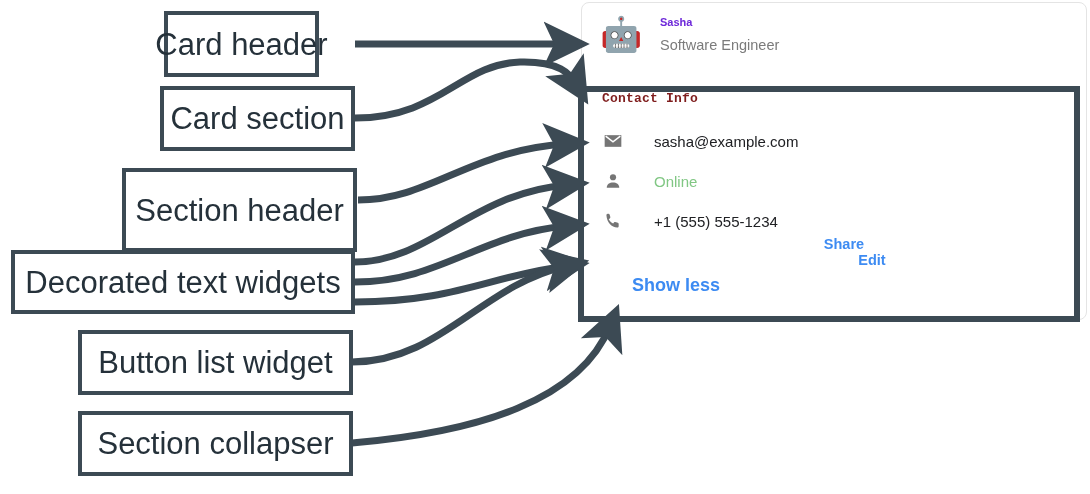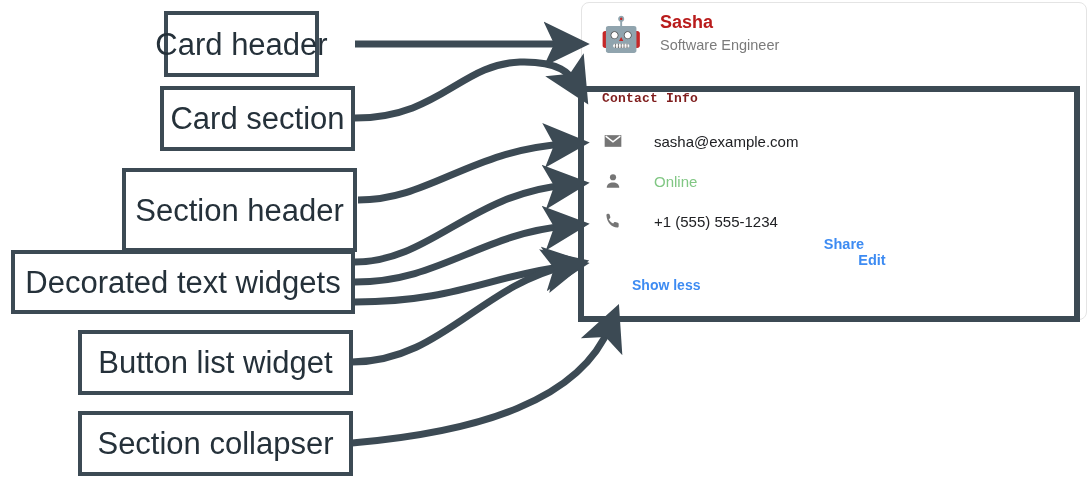--- a/index.html
+++ b/index.html
@@ -74,23 +74,23 @@
     text-align: center;
     flex: 0 0 auto;
   }
   .header-text {
     margin-left: 18px;
     display: flex;
     flex-direction: column;
     justify-content: center;
   }
   .hdr-name {
-    font-size: 18px;
-    font-weight: bold;
-    color: #b91c1c;
+    font-size: 11px;
+    font-weight: bold;
+    color: #6d28d9;
     line-height: 19px;
   }
   .hdr-sub {
     font-size: 14.5px;
     color: #7b7b7b;
     line-height: 20px;
     margin-top: 3px;
   }
   #card-body {
     padding: 0 0 0 20px;
@@ -147,21 +147,21 @@
   .flat-btn.second {
     margin-left: 56px;
   }
   .collapser-row {
     display: flex;
     align-items: center;
     height: 30px;
     padding-left: 30px;
   }
   .collapser-btn {
-    font-size: 14px;
+    font-size: 18px;
     font-weight: bold;
     color: #3d8bf2;
     background: none;
     border: none;
     padding: 0;
     font-family: "Liberation Sans", sans-serif;
     cursor: pointer;
   }
 
   

